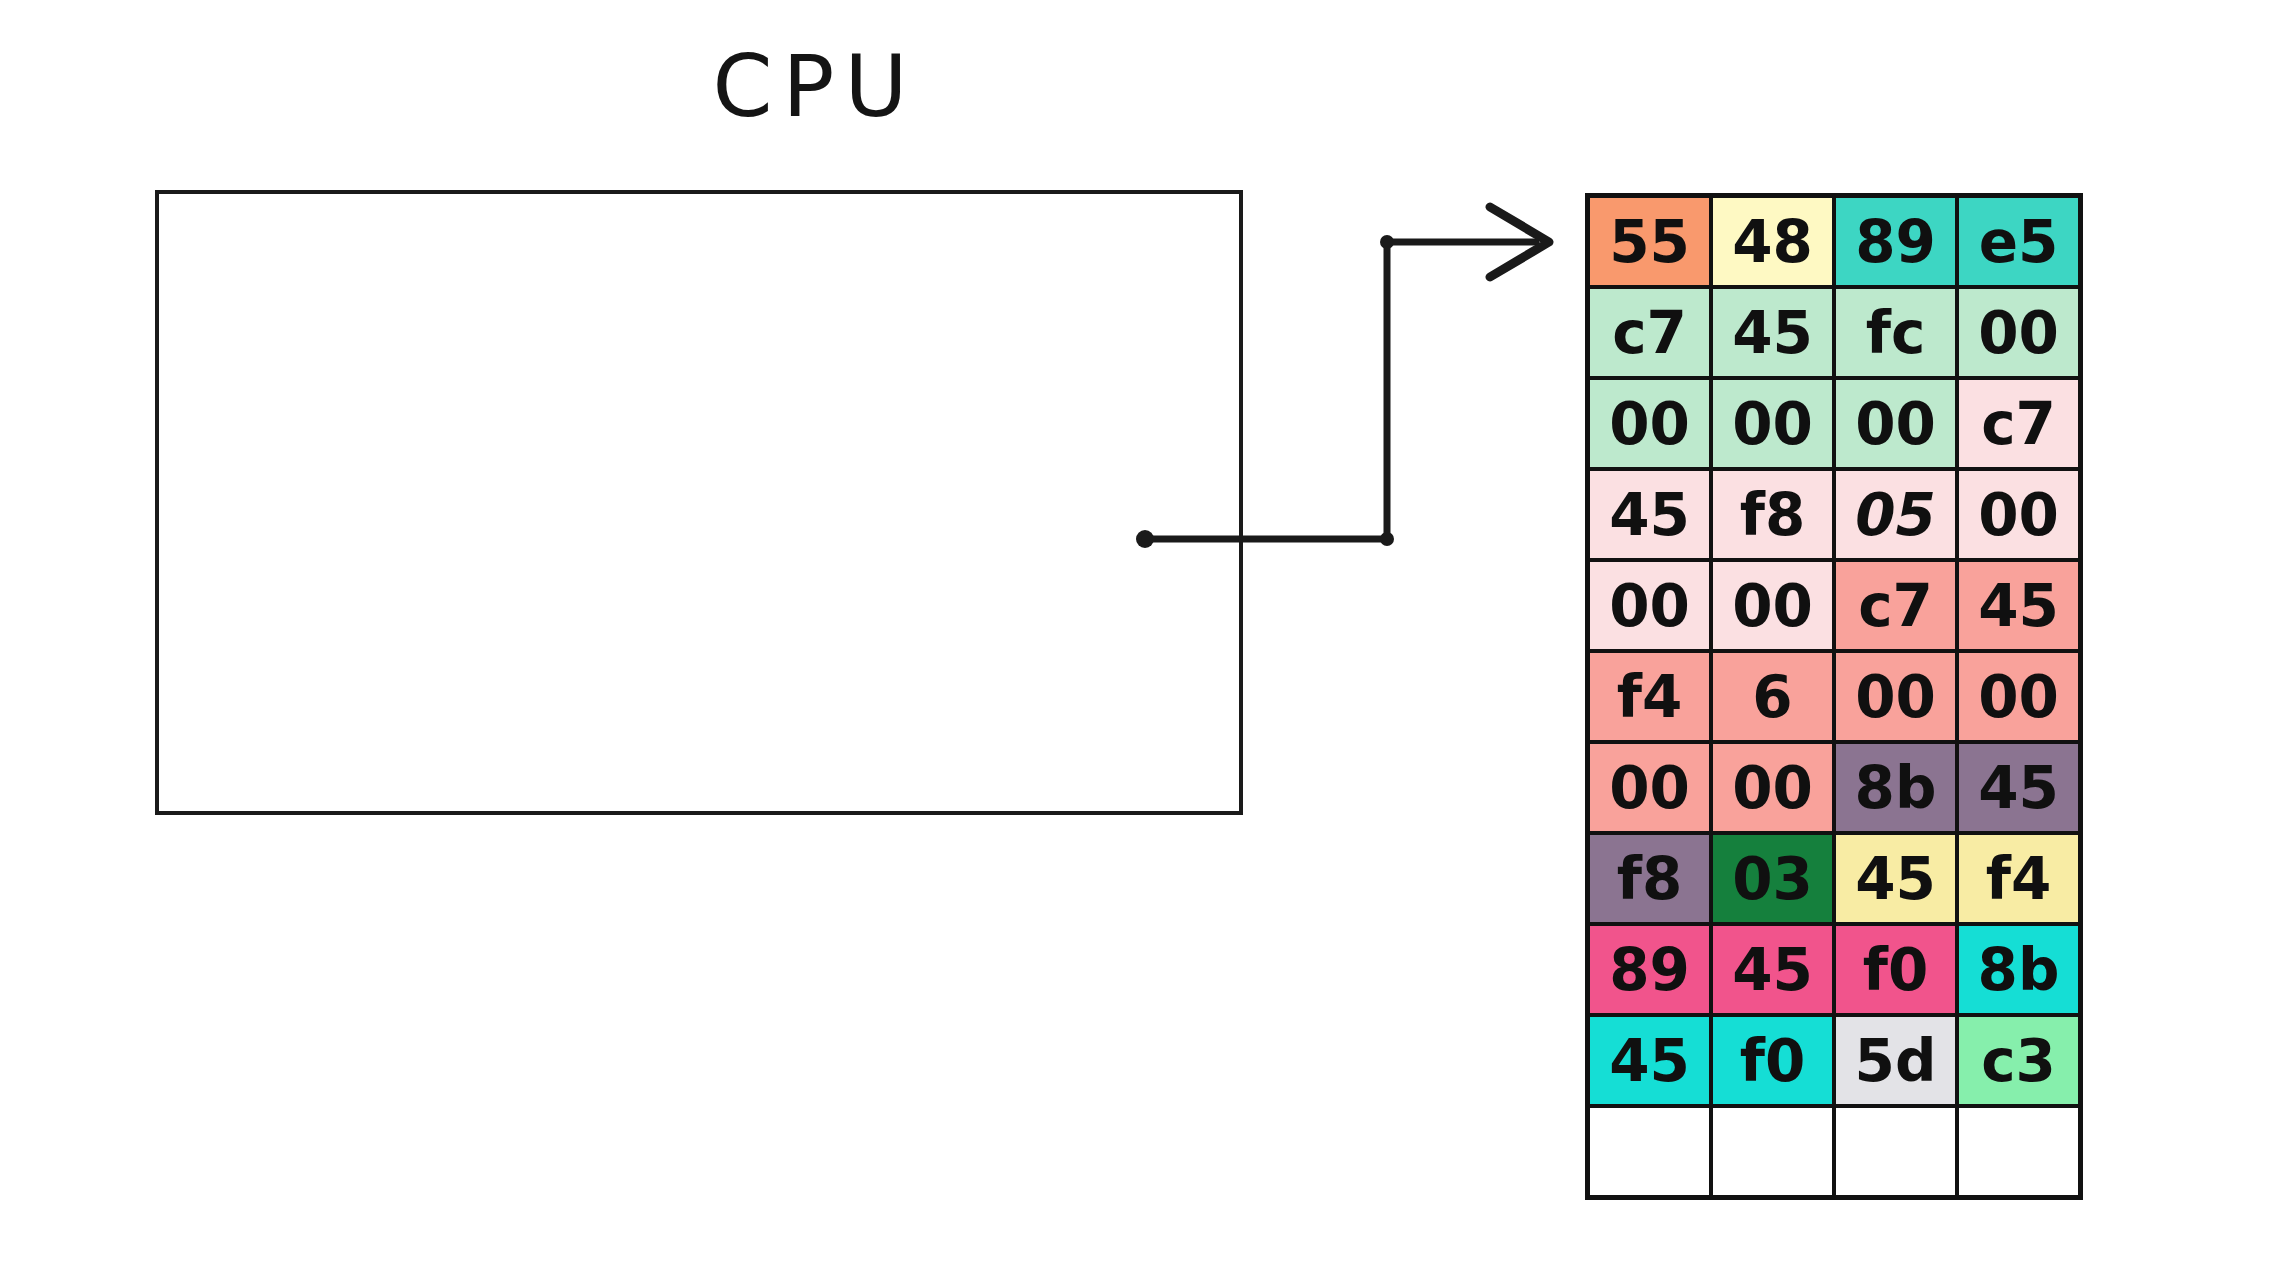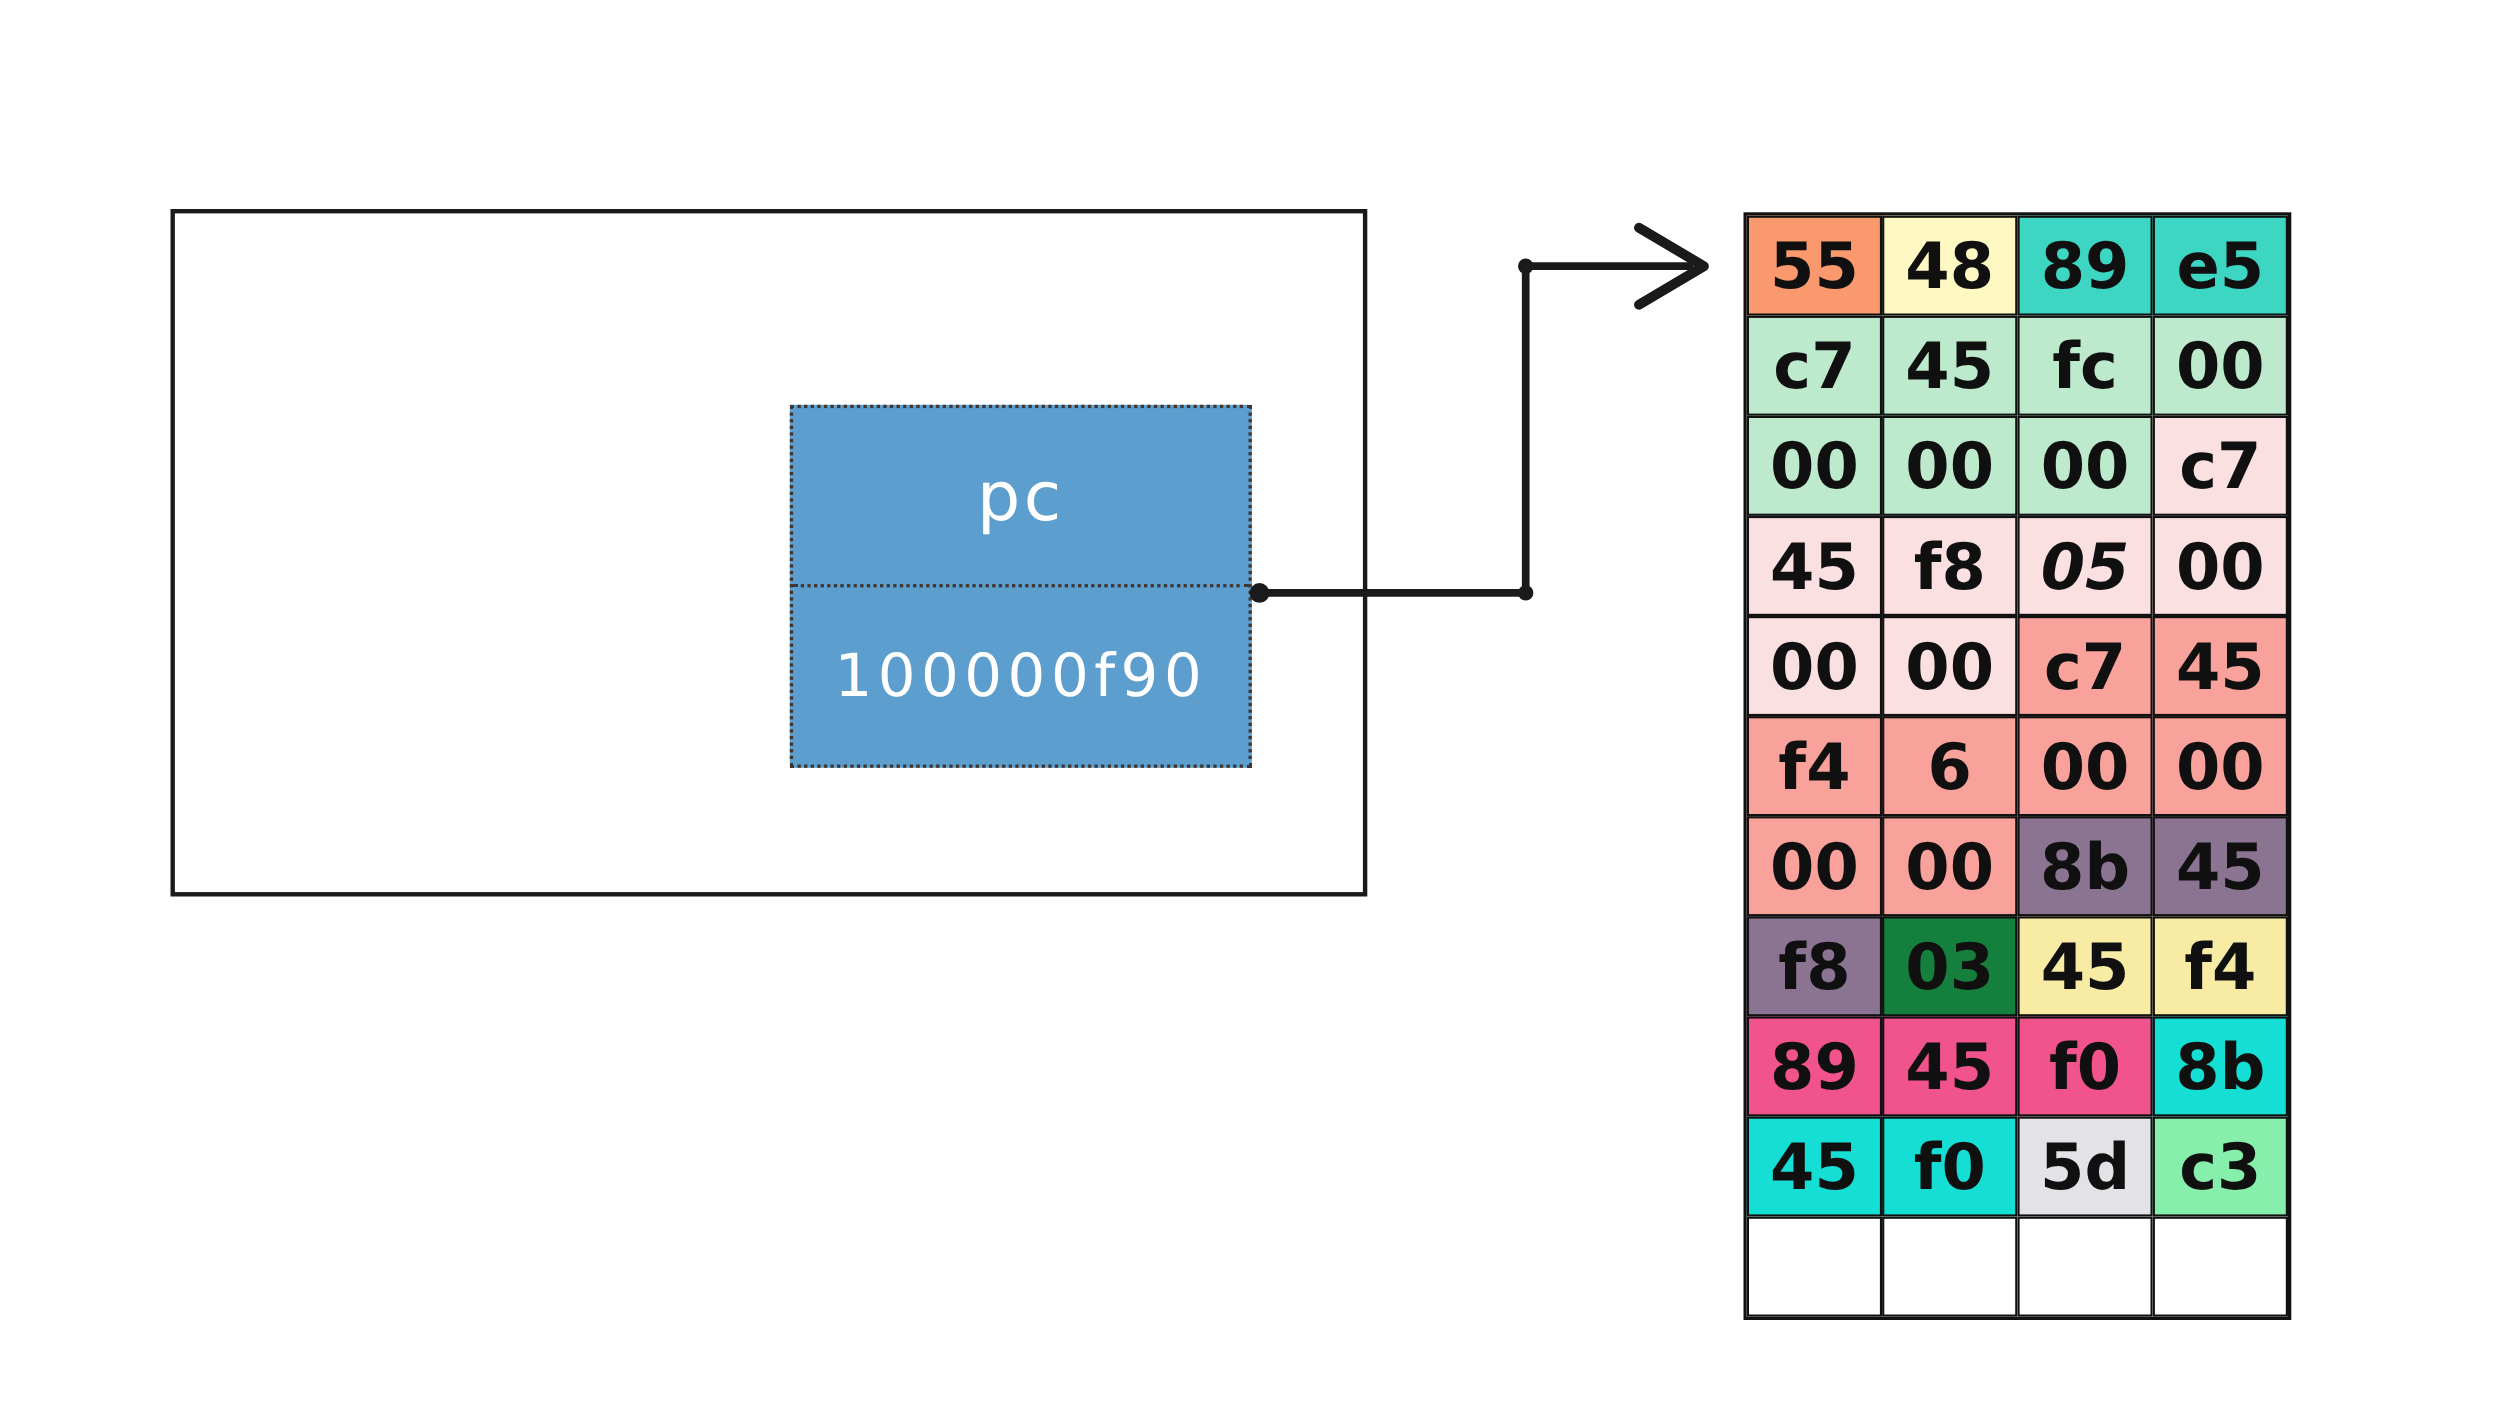--- a/index.html
+++ b/index.html
@@ -21,31 +21,24 @@
                border:3px solid #111111;}
   .memory-cell{border:2px solid #111111;background:#ffffff;display:flex;align-items:center;
                justify-content:center;font-size:58px;font-weight:700;color:#101010;box-sizing:border-box;}
   #arrow-svg{position:absolute;left:0;top:0;pointer-events:none;}
 </style>
 </head>
 <body>
 
 <div id="canvas">
 
+  <div class="title" id="cpu-title">CPU</div>
 
   <div id="cpu-box" style="border-color: rgb(26, 26, 26);"></div>
 
-  <div id="pc-box" style="background: rgb(92, 158, 205);">
-    <div id="pc-upper">
-      <span id="pc-label">pc</span>
-    </div>
-    <div id="pc-lower">
-      <span id="pc-value">100000f90</span>
-    </div>
-  </div>
 
   <svg id="arrow-svg" width="2284" height="1285" viewBox="0 0 2284 1285">
     <circle cx="1145" cy="539" r="9" fill="#1a1a1a"></circle>
     <circle cx="1387" cy="539" r="7" fill="#1a1a1a"></circle>
     <circle cx="1387" cy="242" r="7" fill="#1a1a1a"></circle>
     <path d="M1145 539 H1387 V242 H1536" stroke="#1a1a1a" stroke-width="7" fill="none" stroke-linecap="round" stroke-linejoin="round"></path>
     <path d="M1490 207 L1549 242 L1490 277" stroke="#1a1a1a" stroke-width="9" fill="none" stroke-linecap="round" stroke-linejoin="round"></path>
   </svg>
 
   <div id="memory-grid" style="grid-template-columns: repeat(4, 123px);">

